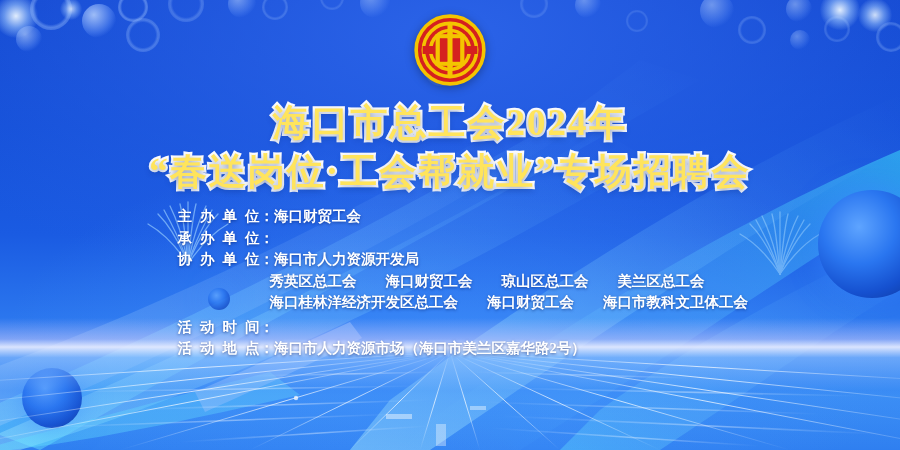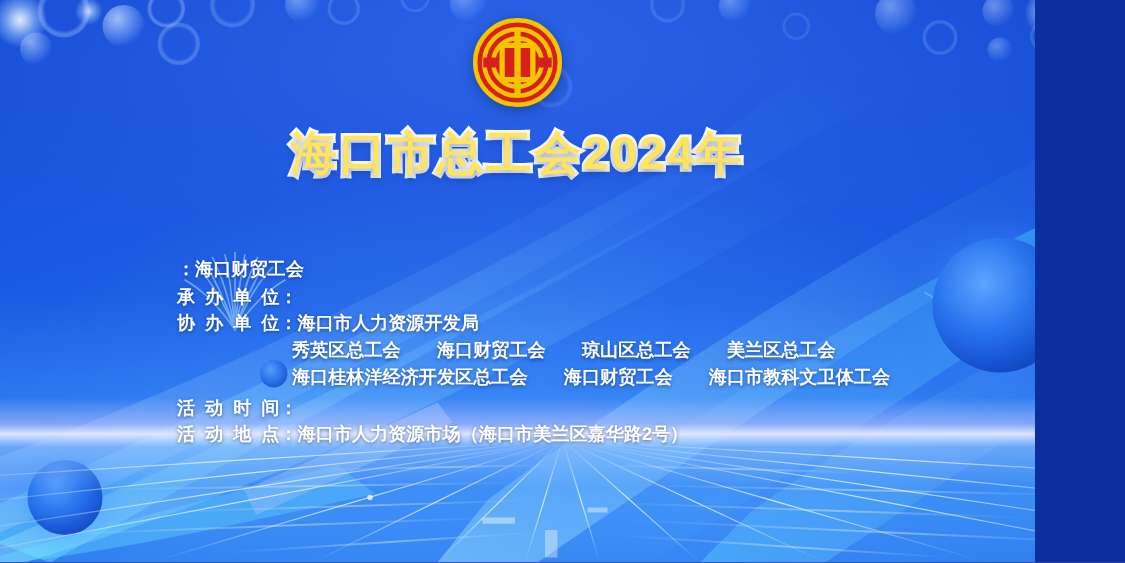--- a/index.html
+++ b/index.html
@@ -1,21 +1,21 @@
 <!DOCTYPE html>
 <html><head>
 <meta charset="utf-8">
 <style>
   html,body{margin:0;padding:0;background:#0b2f9e;}
   *{box-sizing:border-box;}
   #poster{
     position:relative;
-    width:828px;height:450px;
+    width:900px;height:450px;
     overflow:hidden;
-    font-family:Liberation Sans, sans-serif;
+    font-family:Liberation Serif, serif;
     background:
       radial-gradient(ellipse 640px 300px at 50% 78%, rgba(70,150,255,.55) 0%, rgba(30,90,220,0) 70%),
       radial-gradient(ellipse 900px 420px at 50% 8%, #2b63e8 0%, rgba(20,65,200,0) 65%),
       linear-gradient(180deg,#1247cf 0%, #1450d8 28%, #1a5be2 52%, #2e7bf0 74%, #3f93f6 88%, #2f7ff0 100%);
   }
 
   
   .bokeh{position:absolute;border-radius:50%;pointer-events:none;}
   .bokeh.soft{background:radial-gradient(circle at 35% 32%, rgba(190,215,255,.80), rgba(120,165,255,.32) 55%, rgba(90,140,255,0) 72%);}
   .bokeh.ring{background:radial-gradient(circle, rgba(140,180,255,0) 52%, rgba(165,200,255,.40) 62%, rgba(150,190,255,.22) 78%, rgba(140,180,255,0) 86%);}
@@ -249,26 +249,28 @@
 
     <rect x="12" y="44.5" width="20" height="11" fill="#d5201f"></rect>
     <rect x="68" y="44.5" width="20" height="11" fill="#d5201f"></rect>
     <rect x="33" y="31" width="34" height="38" fill="none" stroke="#f4c400" stroke-width="6"></rect>
     <rect x="36" y="34" width="28" height="32" fill="#d5201f"></rect>
     <rect x="46.5" y="26" width="7" height="48" fill="#f4c400"></rect>
   </svg>
 
   <div id="titles">
     <div id="title1" class="title-line">海口市总工会2024年</div>
+    <div id="title2" class="title-line">“春送岗位·工会帮就业”专场招聘会</div>
   </div>
 
   <div id="info">
 
     <div class="row">
       <div class="inner">
+        <span class="lbl">主办单位</span>
         <span class="colon">：</span>
         <span class="val">海口财贸工会</span>
       </div>
     </div>
 
     <div class="row">
       <div class="inner">
         <span class="lbl">承办单位</span>
         <span class="colon">：</span>
       </div>

